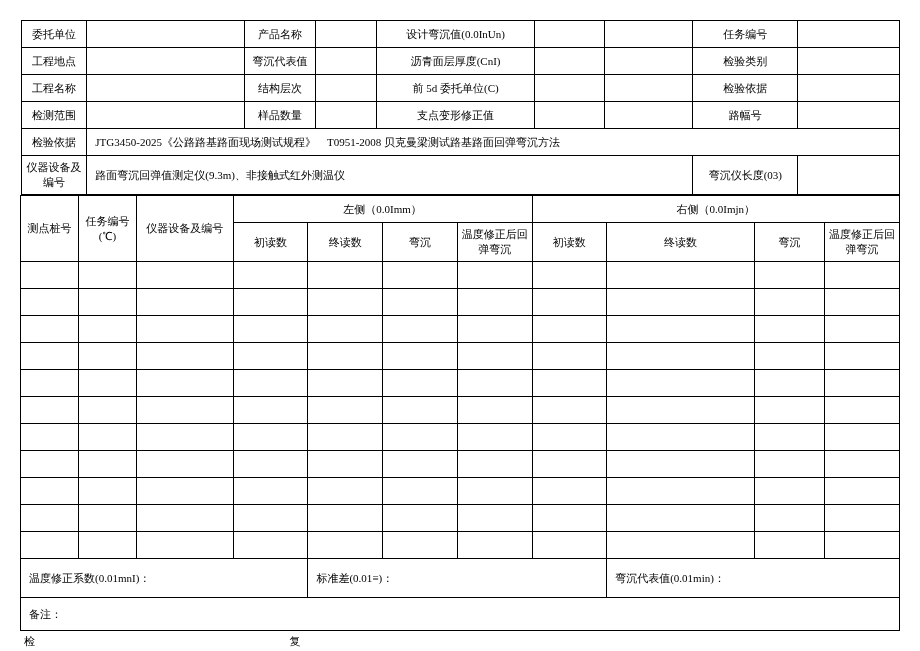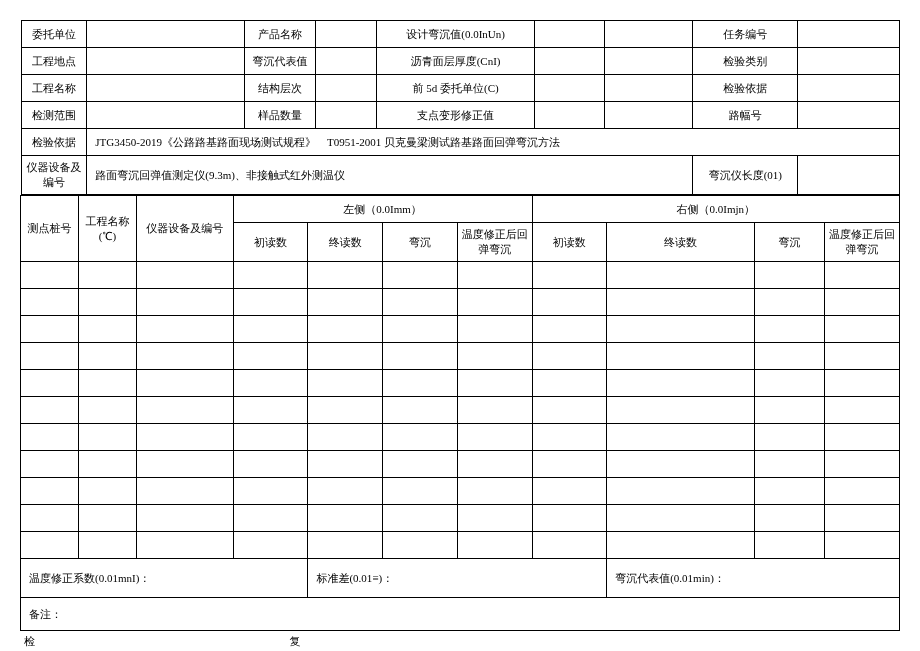--- a/index.html
+++ b/index.html
@@ -127,36 +127,36 @@
           <td class="lbl">样品数量</td>
           <td class="val"></td>
           <td class="lbl">支点变形修正值</td>
           <td class="val"></td>
           <td class="val"></td>
           <td class="lbl">路幅号</td>
           <td class="val" colspan="2"></td>
         </tr>
         <tr>
           <td class="lbl">检验依据</td>
-          <td class="left-align" colspan="9">JTG3450-2019《公路路基路面现场测试规程》　T0951-2001 贝克曼梁测试路基路面回弹弯沉方法</td>
+          <td class="left-align" colspan="9">JTG3450-2025《公路路基路面现场测试规程》　T0951-2008 贝克曼梁测试路基路面回弹弯沉方法</td>
         </tr>
         <tr>
           <td class="lbl">仪器设备及编号</td>
           <td class="left-align" colspan="6">路面弯沉回弹值测定仪(9.3m)、非接触式红外测温仪</td>
-          <td class="lbl">弯沉仪长度(01)</td>
+          <td class="lbl">弯沉仪长度(03)</td>
           <td class="val" colspan="2"></td>
         </tr>
       </tbody>
             </table>
     </td>
   </tr>
 
   <tr>
     <td rowspan="2">测点桩号</td>
-    <td rowspan="2">工程名称(℃)</td>
+    <td rowspan="2">任务编号(℃)</td>
     <td rowspan="2">仪器设备及编号</td>
     <td colspan="4">左侧（0.0Imm）</td>
     <td colspan="5">右侧（0.0Imjn）</td>
   </tr>
   <tr>
     <td>初读数</td>
     <td>终读数</td>
     <td>弯沉</td>
     <td>温度修正后回弹弯沉</td>
     <td>初读数</td>

